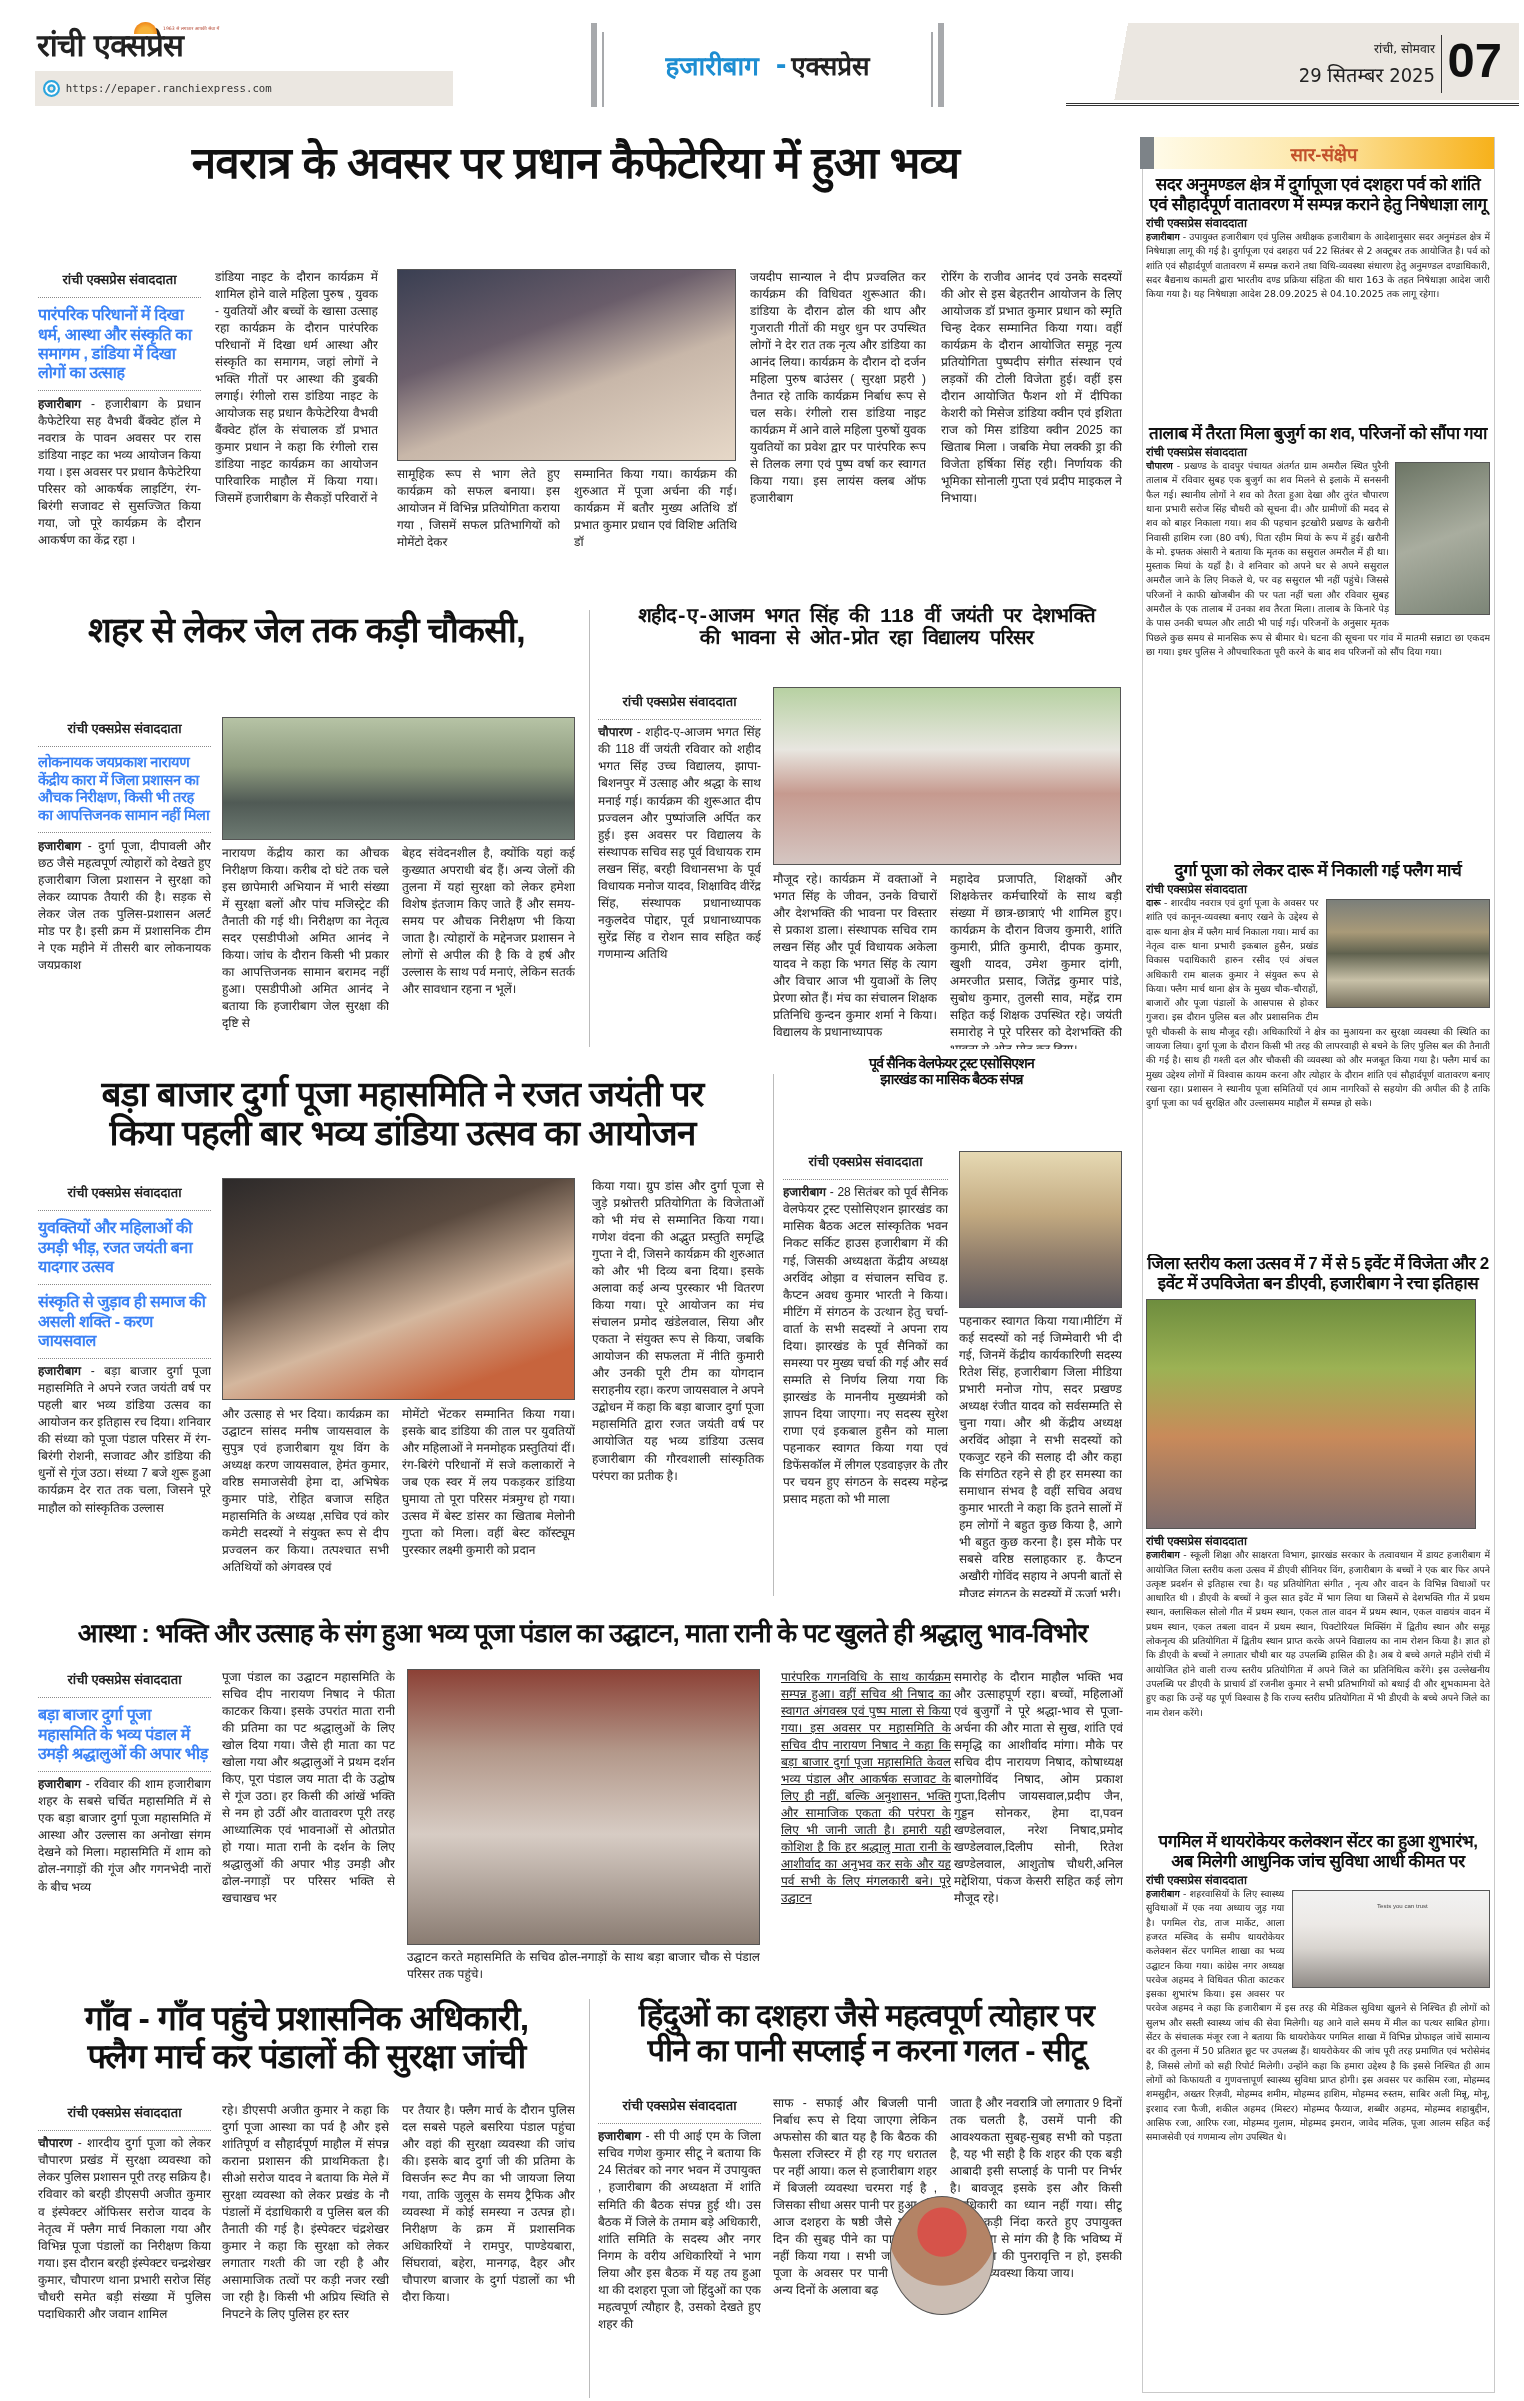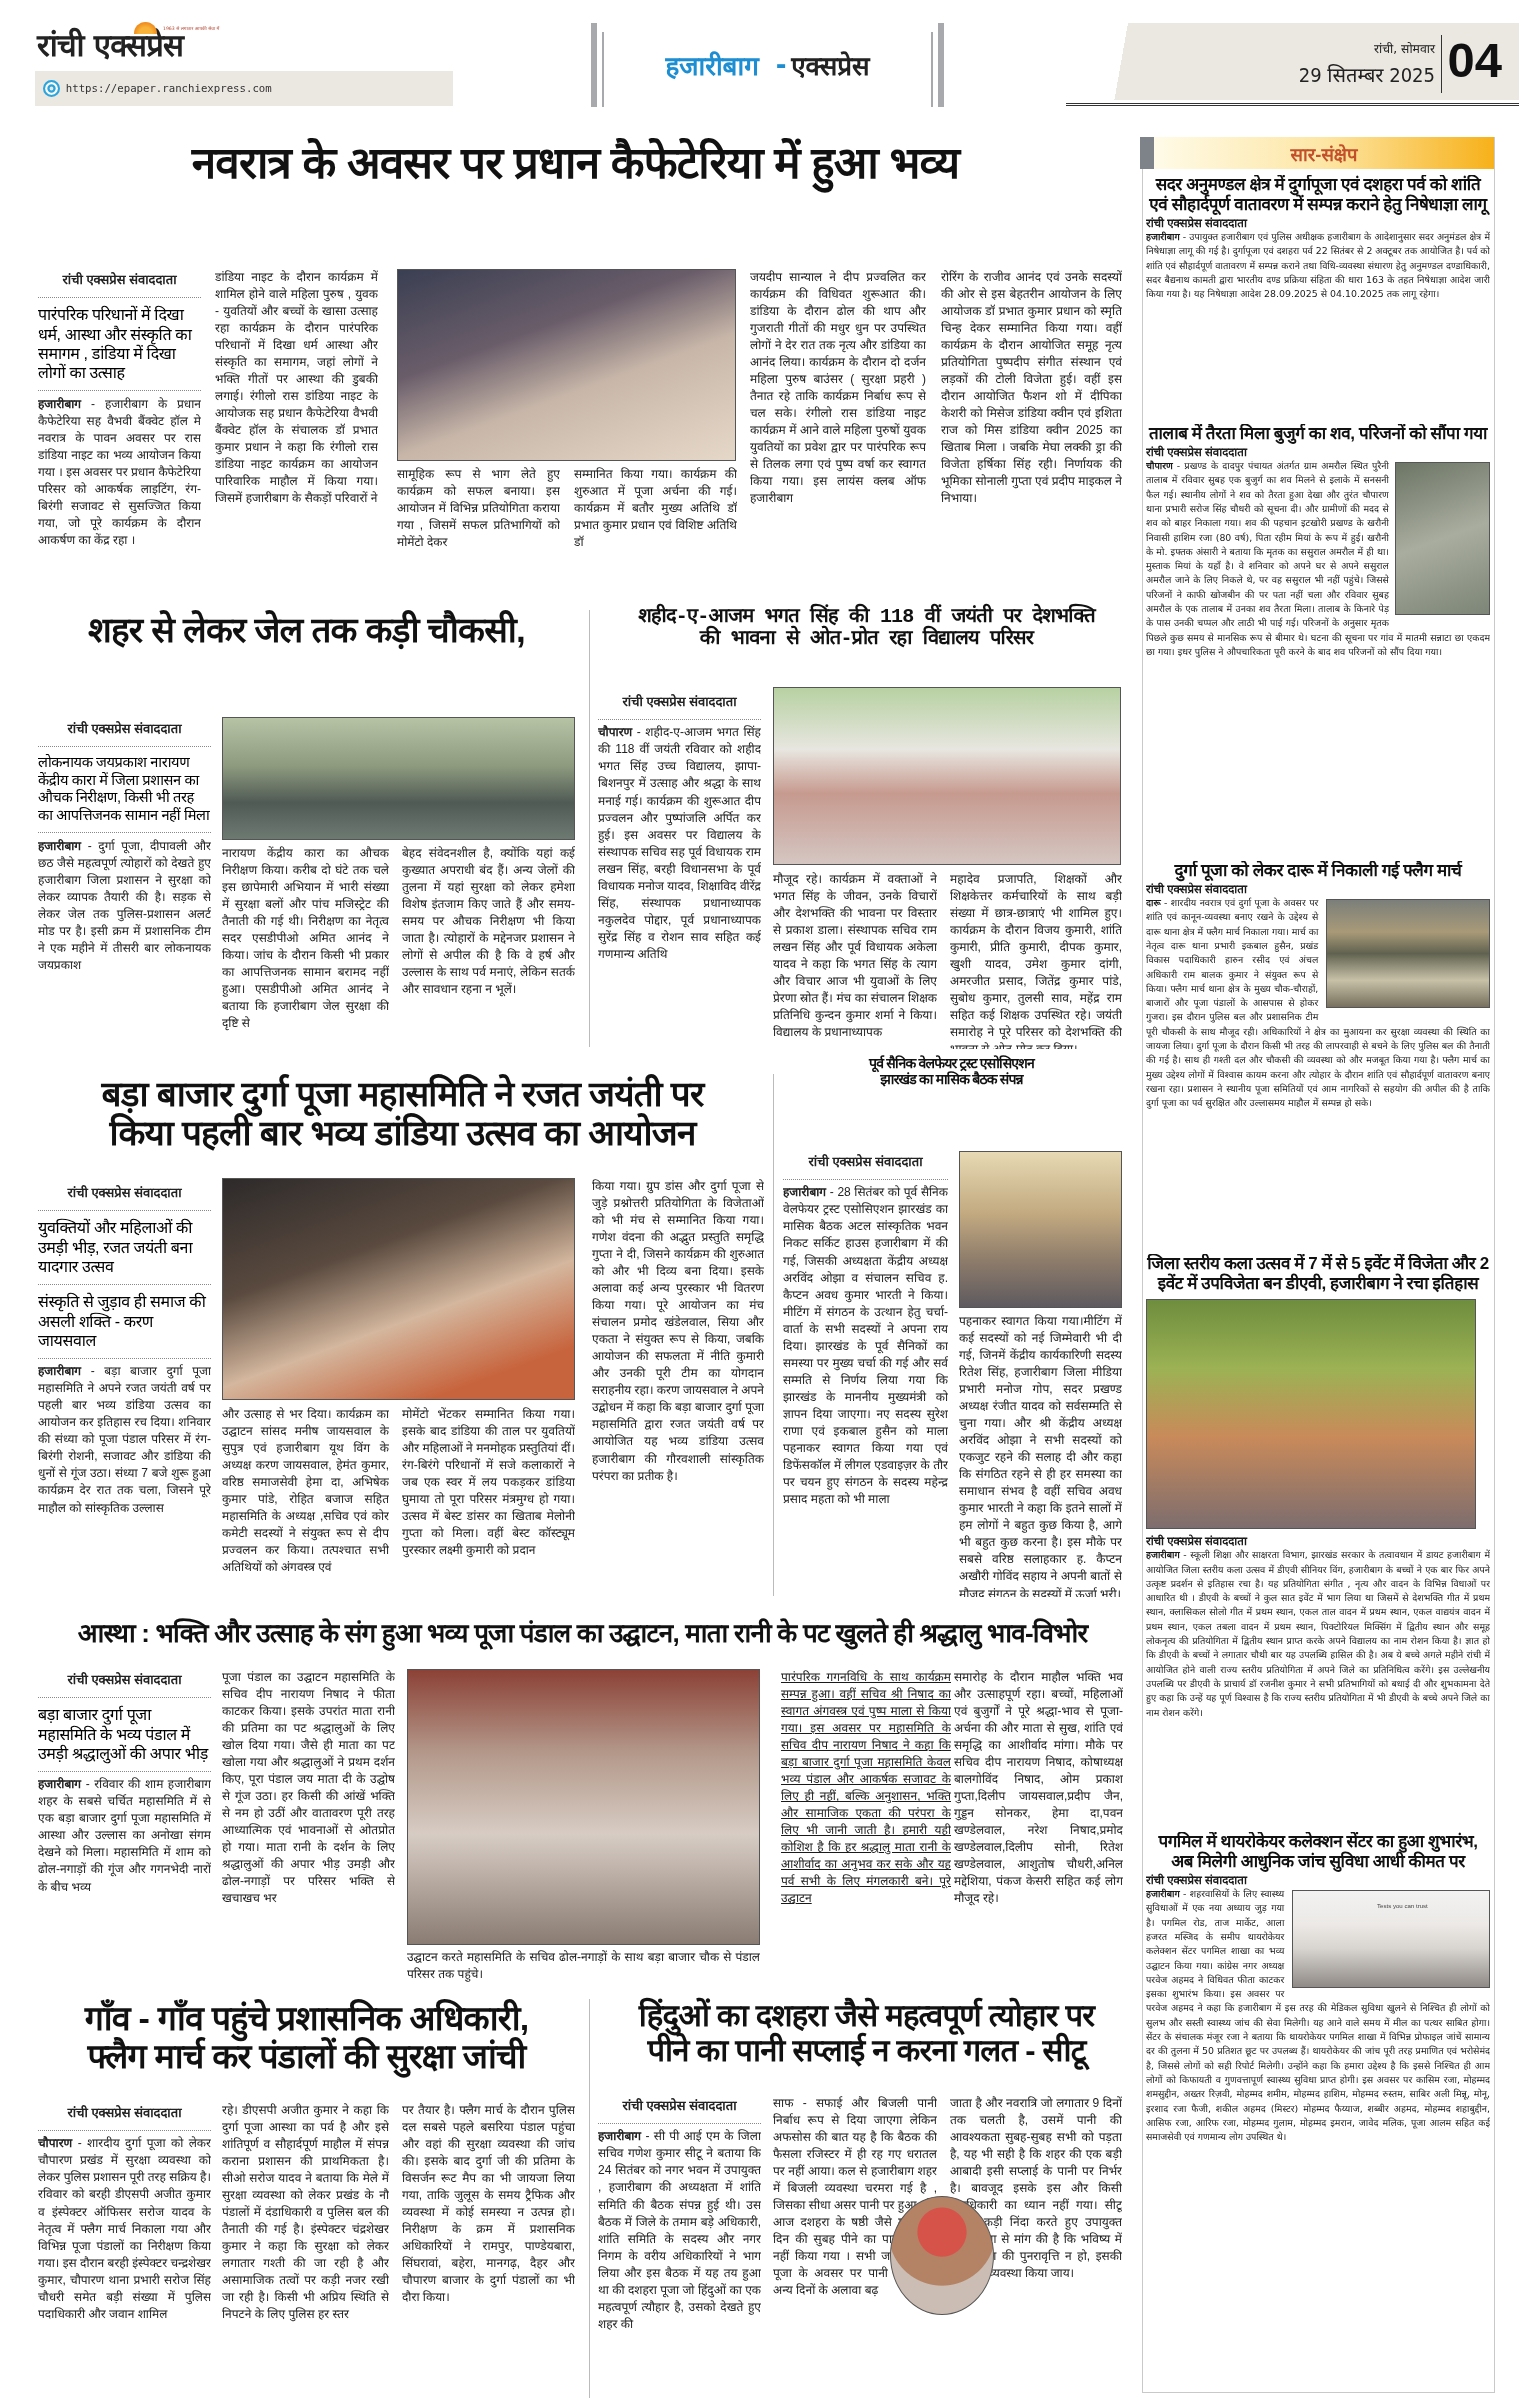--- a/index.html
+++ b/index.html
@@ -26,21 +26,21 @@
   .date-city { position: absolute; right: 84px; top: 17px; font-size: 12.3px; color: #222; }
   .date-full { position: absolute; right: 84px; top: 38px; font-size: 20px; color: #222; font-family: "DejaVu Sans Condensed","DejaVu Sans", sans-serif; }
   .date-sep { position: absolute; right: 77px; top: 11.5px; width: 1.5px; height: 58px; background: #333; }
   .page-no { position: absolute; right: 17px; top: 9.2px; font-size: 49px; font-weight: 900; color: #111; font-family: "Liberation Sans", sans-serif; }
   .mast-rule { position: absolute; left: 1066px; top: 103px; width: 453px; height: 3.1px; border-top: 1.5px solid #333; border-bottom: 0.8px solid #333; }
 
   
   .hl { font-family: "Liberation Sans", sans-serif; font-weight: 900; color: #111; text-align: center; line-height: 1.12; letter-spacing: -0.8px; }
   .byline { font-family: "Liberation Sans", sans-serif; font-weight: bold; font-size: 13px; color: #222; text-align: center; padding: 4.6px 0; }
   .dotline { border-top: 1.5px dotted #888; margin: 4.6px 0; }
-  .subhead { font-family: "Liberation Sans", sans-serif; font-weight: 400; color: #000000; font-size: 16px; line-height: 1.2; letter-spacing: -0.4px; padding: 3.1px 0; }
+  .subhead { font-family: "Liberation Sans", sans-serif; font-weight: 700; color: #3b82f6; font-size: 16px; line-height: 1.2; letter-spacing: -0.4px; padding: 3.1px 0; }
   .body { font-family: "Liberation Sans", sans-serif; font-size: 12px; line-height: 1.42; text-align: justify; color: #222; }
   .place { font-weight: bold; }
   .col { position: absolute; overflow: hidden; }
   .photo { position: absolute; border: 1.5px solid #555; overflow: hidden; }
   .caption { font-family: "Liberation Sans", sans-serif; font-size: 12px; line-height: 1.42; text-align: justify; }
 
   
   .ph-stage { background: linear-gradient(160deg,#3a3f52 0%,#6a5d6a 35%,#c8b7a9 60%,#e6d8c8 100%); }
   .ph-police { background: linear-gradient(180deg,#b6c3a5 0%,#8d9a7e 40%,#505a55 70%,#6d7a72 100%); }
   .ph-school { background: linear-gradient(180deg,#b7d1a2 0%,#e8e6e0 35%,#c69a8f 60%,#d5c6c2 100%); }
@@ -76,21 +76,21 @@
   </div>
   <div class="section-title-box">
     <span class="sec-blue">हजारीबाग</span>
     <span class="sec-dash">-</span>
     <span class="sec-black">एक्सप्रेस</span>
   </div>
   <div class="date-box">
     <div class="date-city">रांची, सोमवार</div>
     <div class="date-full">29 सितम्बर 2025</div>
     <div class="date-sep"></div>
-    <div class="page-no">04</div>
+    <div class="page-no">07</div>
   </div>
   <div class="mast-rule"></div>
 </header>
 
 <section>
   <div class="hl" style="position:absolute;left:31px;top:138px;width:1089px;font-size:44px;">
     <div>नवरात्र के अवसर पर प्रधान कैफेटेरिया में हुआ भव्य</div>
   </div>
   <div class="col" style="left:38px;top:265px;width:163px;height:330px;">
     <div class="byline">रांची एक्सप्रेस संवाददाता</div>

